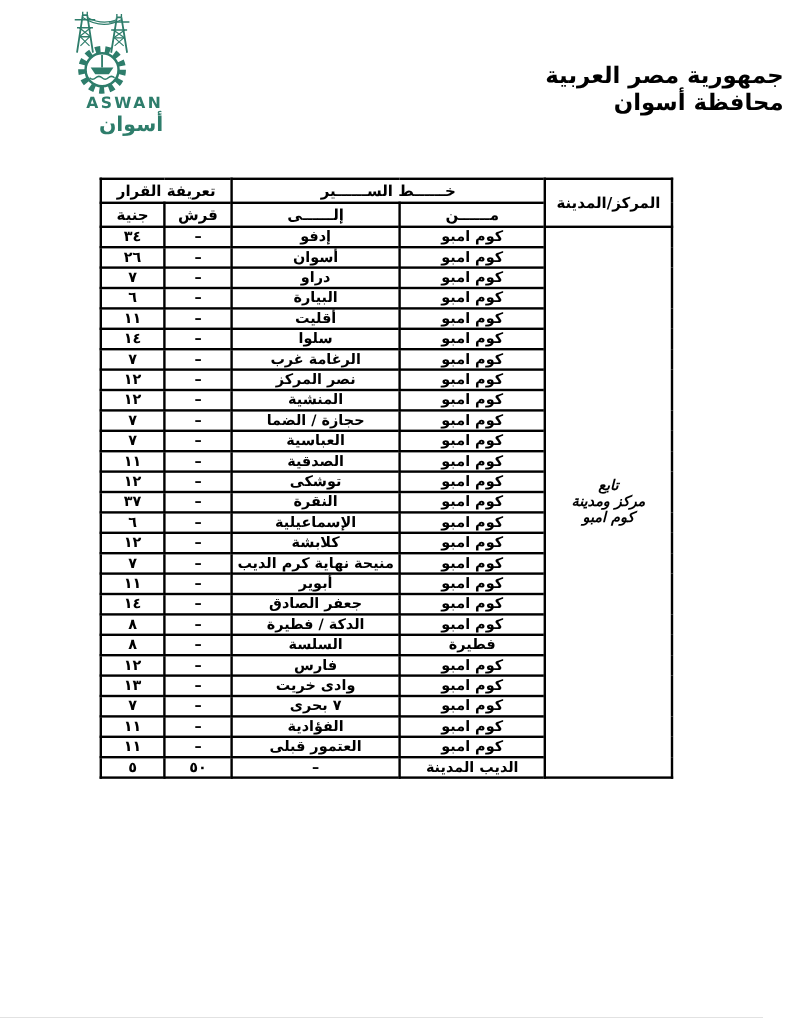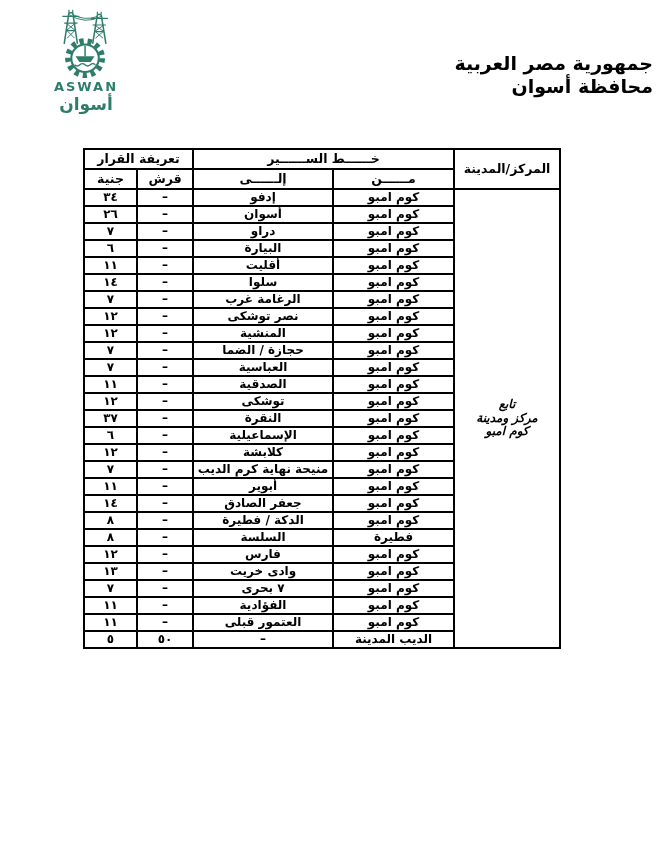--- a/index.html
+++ b/index.html
@@ -3,21 +3,21 @@
 <meta charset="utf-8">
 <style>
   * { margin:0; padding:0; box-sizing:border-box; }
   body { background:#888; font-family:"DejaVu Sans", sans-serif; }
   .page {
     position:relative; width:661px; height:848px; background:#ffffff;
     margin:0 auto; overflow:hidden;
   }
   
   .logo {
-    position:absolute; left:36px; top:6px; width:100px; text-align:center;
+    position:absolute; left:36px; top:6px; width:100px; text-align:right;
   }
   .logo svg { display:block; margin:0 auto; }
   .logo-latin {
     font-size:13px; font-weight:bold; letter-spacing:2px; line-height:14px;
     font-family:"DejaVu Sans", sans-serif;
   }
   .logo-arabic {
     font-size:17px; font-weight:bold; line-height:20px;
   }
   .letter-text {
@@ -149,21 +149,21 @@
           <td>١٤</td>
         </tr>
         <tr>
           <td>كوم امبو</td>
           <td>الرغامة غرب</td>
           <td class="dash">–</td>
           <td>٧</td>
         </tr>
         <tr>
           <td>كوم امبو</td>
-          <td>نصر توشكى</td>
+          <td>نصر المركز</td>
           <td class="dash">–</td>
           <td>١٢</td>
         </tr>
         <tr>
           <td>كوم امبو</td>
           <td>المنشية</td>
           <td class="dash">–</td>
           <td>١٢</td>
         </tr>
         <tr>

